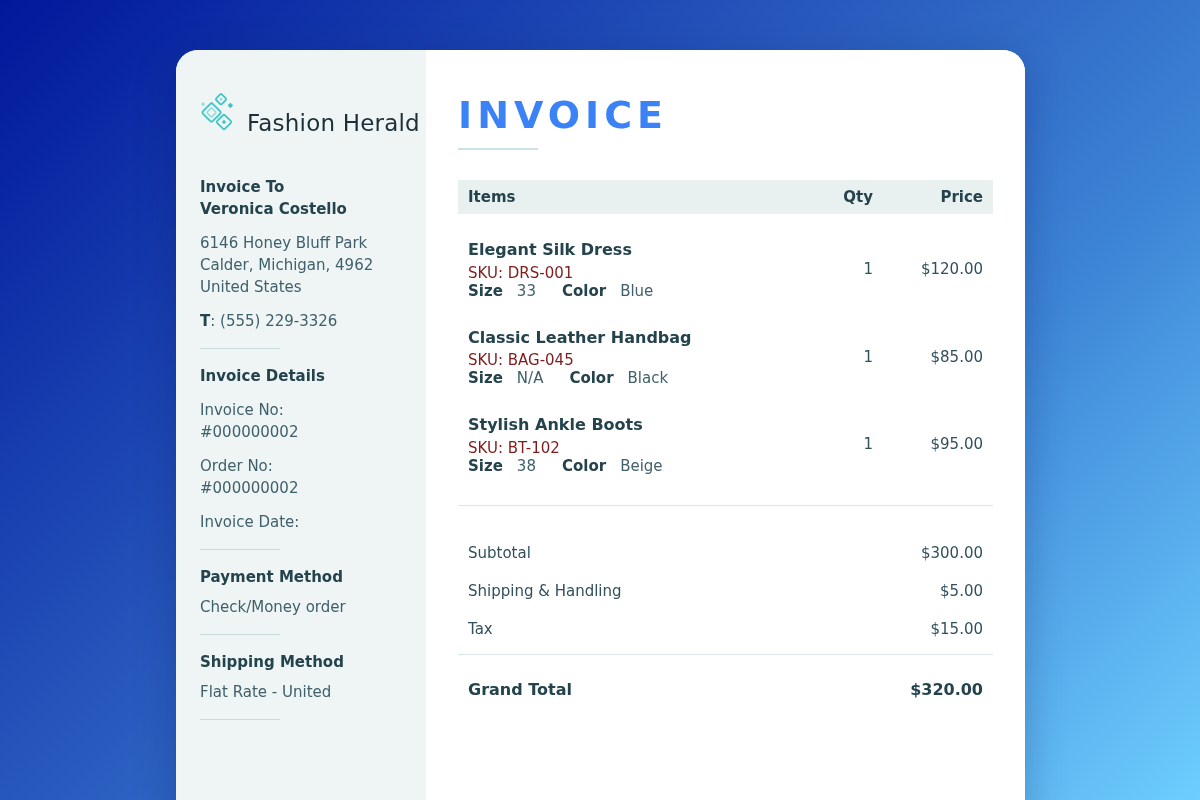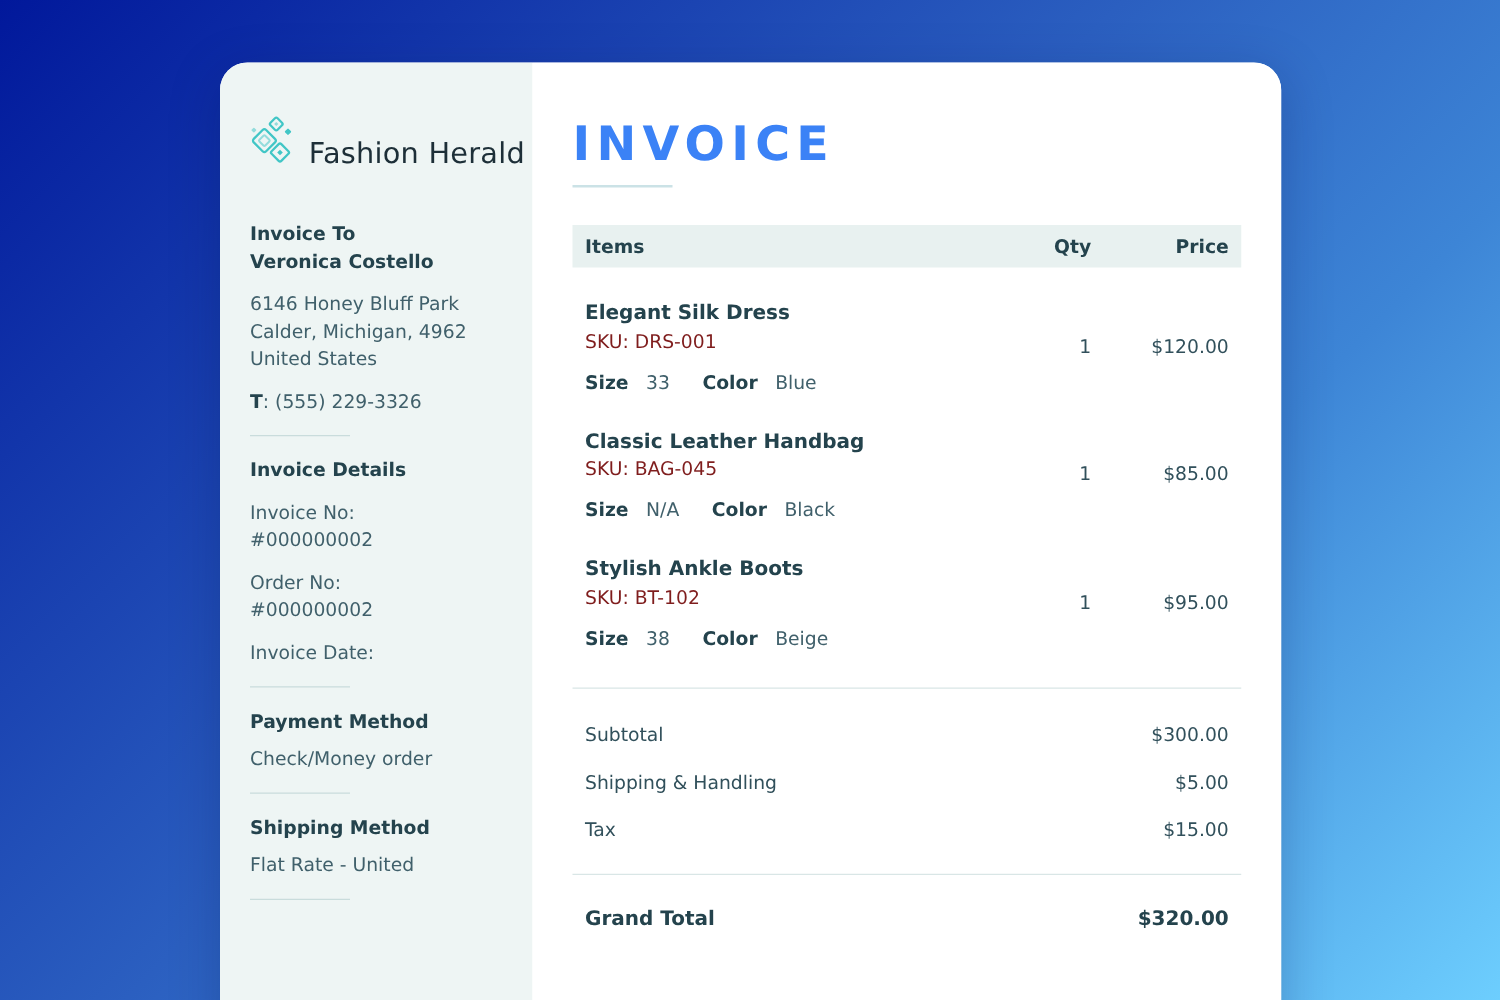--- a/index.html
+++ b/index.html
@@ -56,28 +56,28 @@
     display: flex; align-items: center;
     padding: 0 10px;
     font-size: 15px; font-weight: bold; color: #24434d; justify-content: space-between;
   }
   .col-items { flex: 1; }
   .col-qty { width: 90px; text-align: right; }
   .col-price { width: 110px; text-align: right; }
   .item-row { display: flex; align-items: center; padding: 25px 10px 2px 10px; }
   .item-name { font-size: 16px; font-weight: bold; color: #24434d; line-height: 1.35; }
   .item-sku { font-size: 15px; color: #7f1d1d; margin-top: 3px; }
-  .item-attrs { font-size: 15px; margin-top: 15px; color: #40606b; }
+  .item-attrs { font-size: 15px; color: #40606b; }
   .attr-label { font-weight: bold; color: #24434d; }
   .attr-gap { display: inline-block; width: 14px; }
   .attr-gap-lg { display: inline-block; width: 26px; }
   .cell-num { font-size: 15px; color: #31505b; }
   .main-divider { height: 1px; background: #d9e6e6; margin-top: 28px; }
   .summary-row {
-    display: flex; align-items: center;
+    display: flex; align-items: flex-end;
     padding: 0 10px; height: 38px; margin-top: 0;
     font-size: 15px; color: #31505b;
   }
   .summary-block { margin-top: 18px; }
   .grand-row {
     display: flex; align-items: center;
     padding: 0 10px; height: 46px; margin-top: 12px;
     font-size: 16px; font-weight: bold; color: #24434d; gap: 41px;
   }
 </style>

